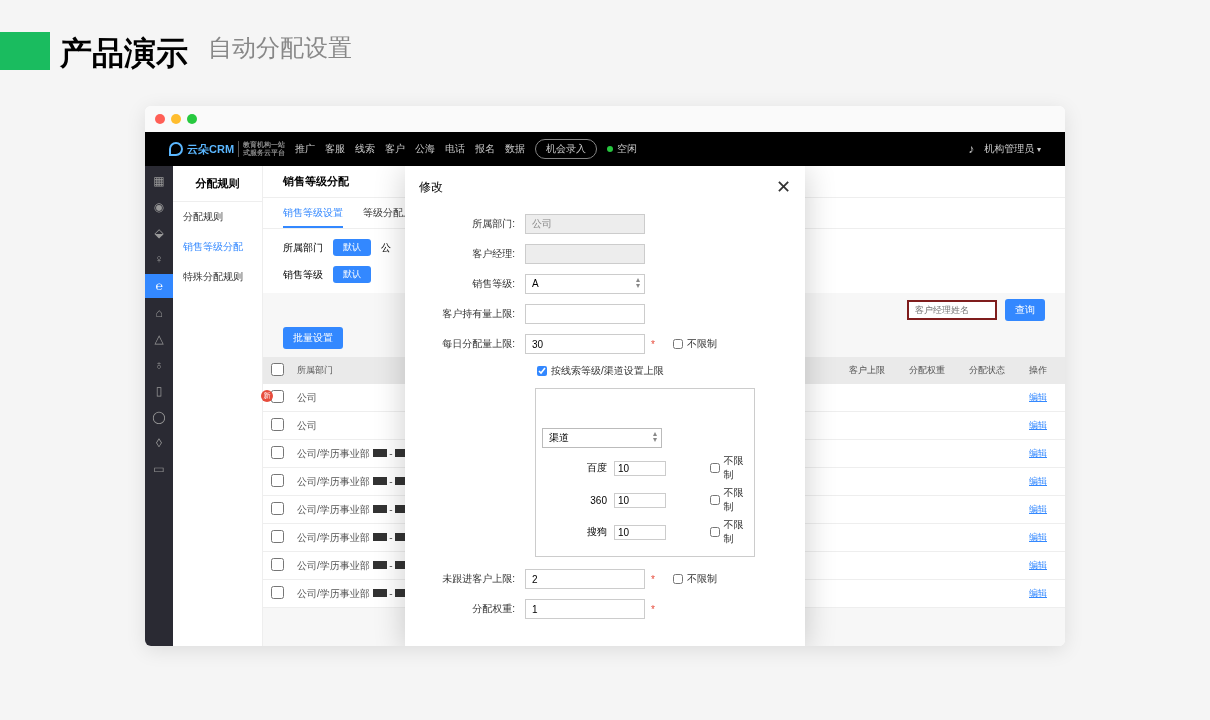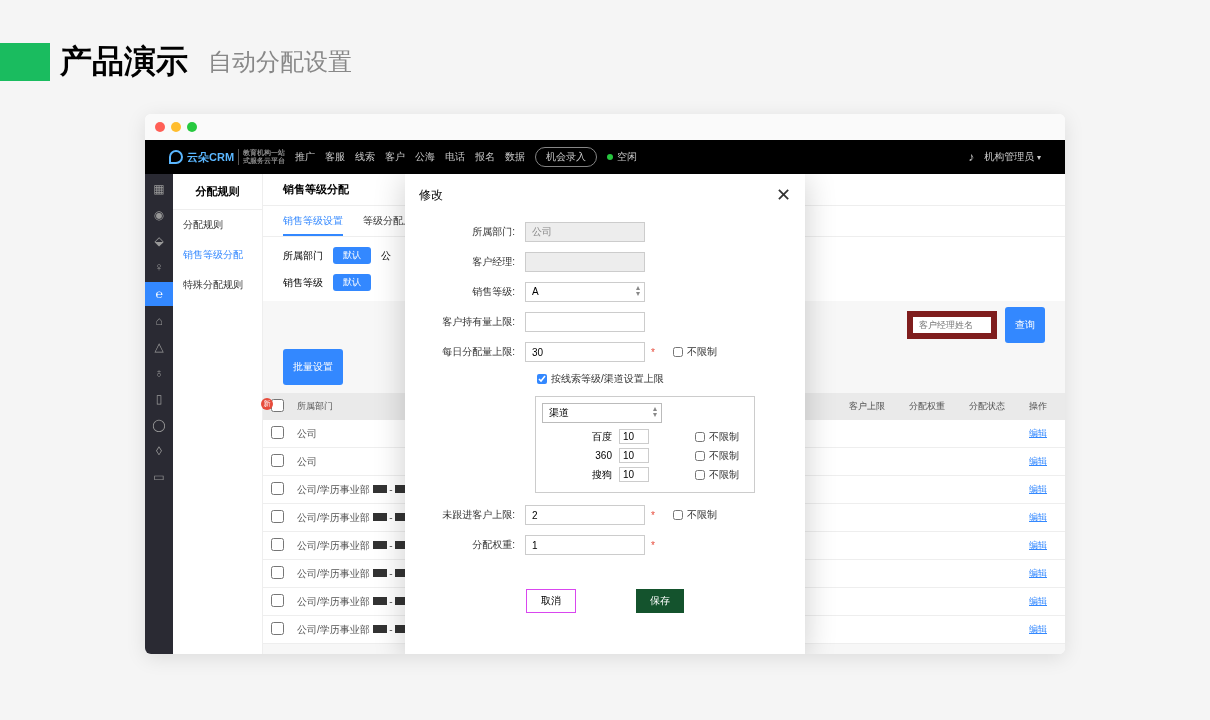--- a/index.html
+++ b/index.html
@@ -1,18 +1,18 @@
 <!DOCTYPE html>
 <html><head>
   <meta charset="utf-8">
   <style>
     * { box-sizing: border-box; margin: 0; padding: 0; font-family: "Microsoft YaHei", Arial, sans-serif; }
     body { background: #f5f5f5; width: 1210px; height: 720px; overflow: hidden; }
     
-    .page-header { display: flex; align-items: center; padding: 40px 0 30px 0; }
+    .page-header { display: flex; padding: 32px 0 30px 0; }
     .green-block { width: 50px; height: 38px; background: #1abc5f; margin-right: 10px; }
     .title-main { font-size: 32px; font-weight: bold; color: #000; margin-right: 20px; }
     .title-sub { font-size: 24px; color: #888; }
     
     .app-window { margin: 0 auto; width: 920px; background: #fff; border-radius: 6px; box-shadow: 0 4px 20px rgba(0,0,0,0.1); overflow: hidden; }
     .window-bar { height: 26px; background: #fafafa; display: flex; align-items: center; padding: 0 10px; gap: 6px; }
     .dot { width: 10px; height: 10px; border-radius: 50%; }
     .dot-red { background: #ff5f56; }
     .dot-yellow { background: #ffbd2e; }
     .dot-green { background: #27c93f; }
@@ -40,24 +40,24 @@
     
     .content { flex: 1; background: #f7f7f7; position: relative; }
     .tabs-row { background: #fff; padding: 8px 20px 0 20px; display: flex; gap: 20px; border-bottom: 1px solid #eee; }
     .ctitle { font-size: 11px; font-weight: bold; padding-bottom: 8px; }
     .subtabs { display: flex; gap: 20px; padding: 8px 20px 0 20px; background: #fff; border-bottom: 1px solid #eee; }
     .subtab { font-size: 10px; padding-bottom: 6px; cursor: pointer; color: #333; }
     .subtab.active { color: #3388ff; border-bottom: 2px solid #3388ff; }
     
     .filter-row { padding: 10px 20px; background: #fff; display: flex; align-items: center; gap: 10px; font-size: 10px; }
     .pill { background: #3388ff; color: #fff; padding: 2px 10px; border-radius: 3px; font-size: 9px; }
-    .btn-blue { background: #3388ff; color: #fff; padding: 11px 10px; border-radius: 3px; font-size: 10px; cursor: pointer; display: inline-block; }
+    .btn-blue { background: #3388ff; color: #fff; padding: 4px 10px; border-radius: 3px; font-size: 10px; cursor: pointer; display: inline-block; }
     
     .search-row { padding: 6px 20px; display: flex; justify-content: flex-end; gap: 8px; align-items: center; }
-    .search-input { border: 6px solid #7f1d1d; padding: 3px 6px; font-size: 9px; width: 90px; }
+    .search-input { border: 2px solid #7f1d1d; padding: 3px 6px; font-size: 9px; width: 90px; }
     
     .table { width: 100%; font-size: 10px; border-collapse: collapse; }
     .table th { background: #eaeaea; padding: 6px 4px; text-align: left; font-weight: normal; color: #555; font-size: 9px; }
     .table td { padding: 6px 4px; border-bottom: 1px solid #eee; background: #fff; color: #555; }
     .table input[type=checkbox] { margin-left: 4px; }
     .edit-link { color: #3388ff; cursor: pointer; font-size: 9px; text-decoration: underline; }
     .redacted { background: #333; height: 8px; display: inline-block; }
     
     .badge-red { position: absolute; left: 116px; top: 224px; width: 12px; height: 12px; background: #e74c3c; border-radius: 50%; font-size: 7px; color: #fff; display: flex; align-items: center; justify-content: center; z-index: 5; }
     
@@ -69,24 +69,24 @@
     .form-row { display: flex; align-items: center; margin-bottom: 10px; font-size: 10px; }
     .form-label { width: 90px; text-align: right; color: #333; padding-right: 10px; }
     .form-input { border: 1px solid #ccc; padding: 3px 6px; width: 120px; font-size: 10px; height: 20px; }
     .form-input.disabled { background: #ededed; color: #888; }
     .form-select { border: 1px solid #ccc; padding: 3px 6px; width: 120px; font-size: 10px; height: 20px; background: #fff; position: relative; }
     .select-arrows { position: absolute; right: 4px; top: 2px; font-size: 8px; line-height: 6px; color: #888; }
     .req { color: #e74c3c; margin: 0 6px; }
     .cb-label { font-size: 10px; color: #333; display: flex; align-items: center; gap: 4px; padding-left: 12px; }
     .cb { width: 10px; height: 10px; }
     .channel-box { border: 1px solid #ccc; margin-left: 100px; width: 220px; padding: 6px; }
-    .channel-select { border: 1px solid #bbb; width: 120px; padding: 2px 6px; font-size: 10px; margin-bottom: 6px; position: relative; }
+    .channel-select { border: 1px solid #bbb; width: 120px; padding: 2px 6px; font-size: 10px; margin-bottom: 6px; position: relative; margin-top: 33px; }
     .channel-row { display: flex; align-items: center; gap: 7px; margin-bottom: 4px; font-size: 10px; justify-content: flex-start; padding-left: 30px; }
     .channel-name { width: 40px; text-align: right; }
-    .channel-input { border: 1px solid #ccc; width: 30px; padding: 1px 3px; font-size: 10px; }
+    .channel-input { border: 1px solid #ccc; width: 52px; padding: 1px 3px; font-size: 10px; }
     .modal-footer { display: flex; justify-content: center; gap: 60px; padding: 10px 0 16px 0; }
     .btn-cancel { border: 1px solid #d946ef; padding: 4px 14px; font-size: 10px; background: #fff; cursor: pointer; }
     .btn-save { background: #14532d; color: #fff; padding: 4px 14px; font-size: 10px; border: none; cursor: pointer; }
     .chev { font-size: 8px; }
   </style>
 </head>
 <body>
 
 <div class="page-header">
   <div class="green-block"></div>

